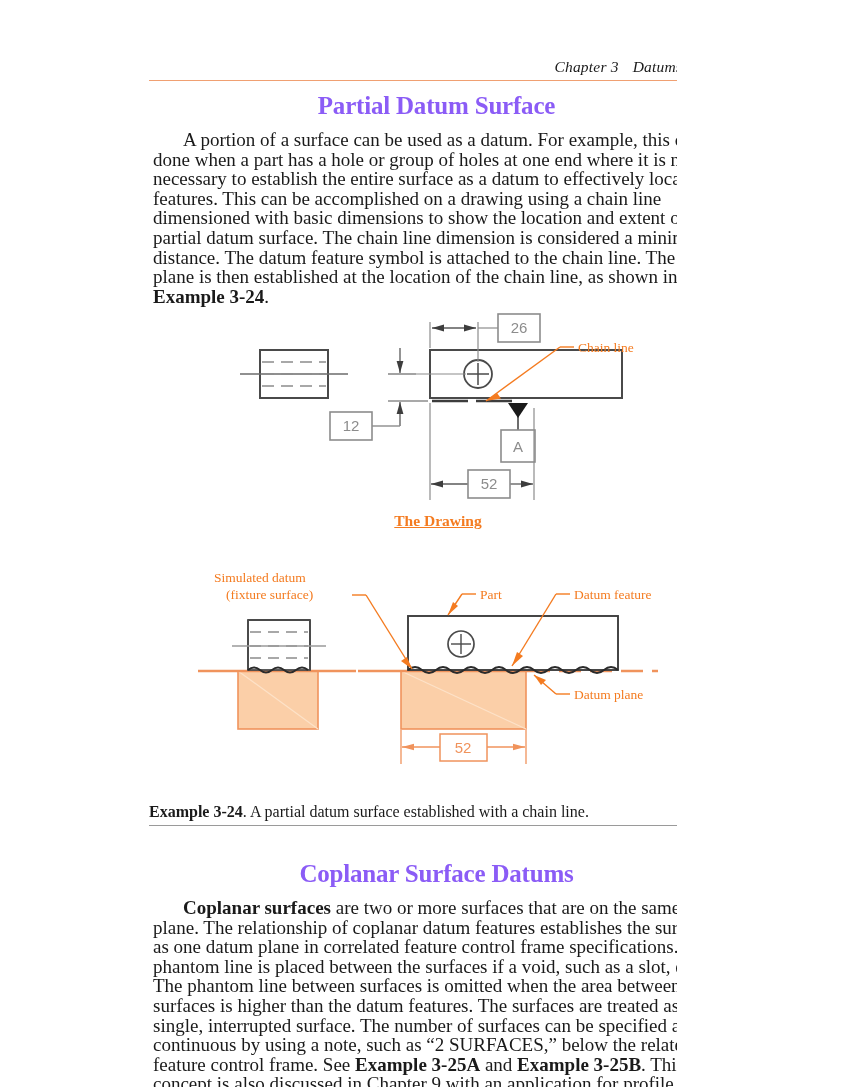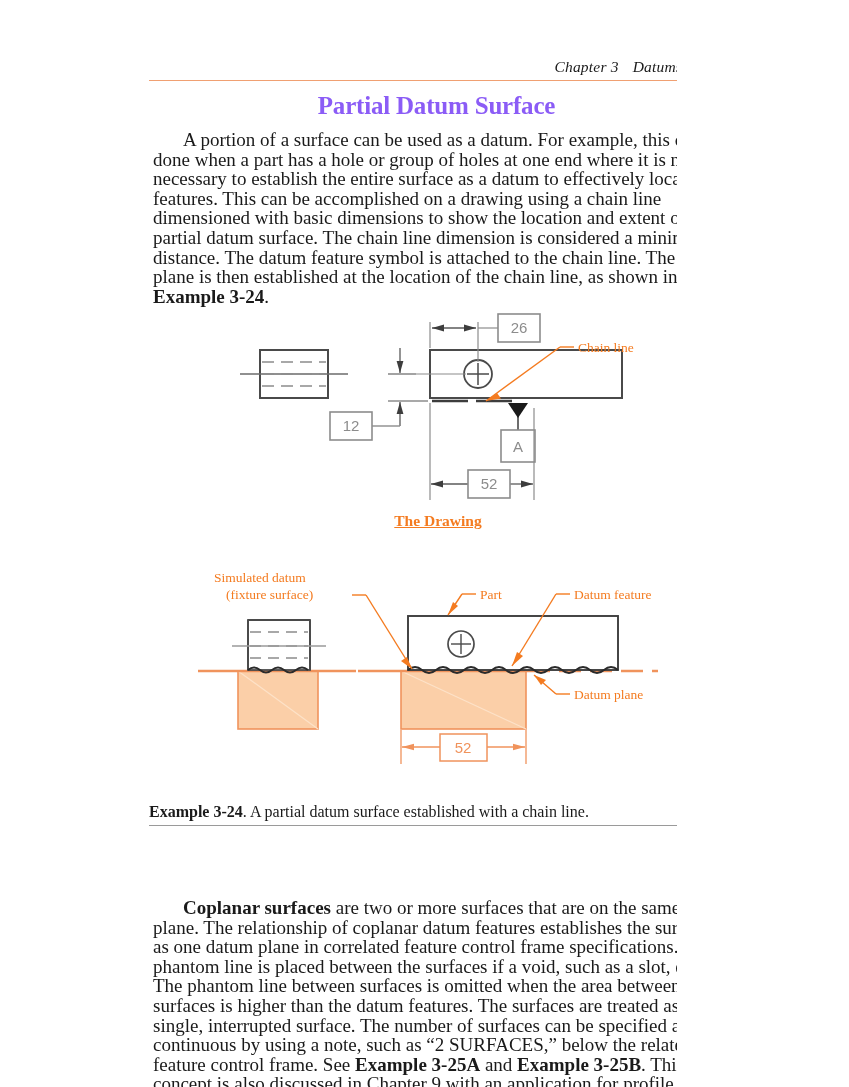--- a/index.html
+++ b/index.html
@@ -270,16 +270,17 @@
       <text class="lbl" x="384" y="129">Datum plane</text>
       <line x1="380" y1="124" x2="366" y2="124" stroke="#f47b20" stroke-width="1.4"></line>
       <line x1="366" y1="124" x2="344" y2="105" stroke="#f47b20" stroke-width="1.4"></line>
       <polygon points="344,105 356,110 351,115" fill="#f47b20"></polygon>
     </svg>
   </div>
 
   <div class="example-caption"><span class="b">Example 3-24</span><span>. A partial datum surface established with a chain line.</span></div>
   <div class="caption-rule"></div>
 
+  <h1 class="section-title" id="t2">Coplanar Surface Datums</h1>
 
   <div class="body-par" id="p2"><span class="ind"></span><span class="bi">Coplanar surfaces</span><span> are two or more surfaces that are on the same plane. The relationship of coplanar datum features establishes the surfaces as one datum plane in correlated feature control frame specifications. A phantom line is placed between the surfaces if a void, such as a slot, exists. The phantom line between surfaces is omitted when the area between the surfaces is higher than the datum features. The surfaces are treated as a single, interrupted surface. The number of surfaces can be specified as continuous by using a note, such as “2 SURFACES,” below the related feature control frame. See </span><span class="b">Example 3-25A</span><span> and </span><span class="b">Example 3-25B</span><span>. This concept is also discussed in Chapter 9 with an application for profile tolerances of coplanar surfaces.</span></div>
 
 </div>
 
 </body></html>

